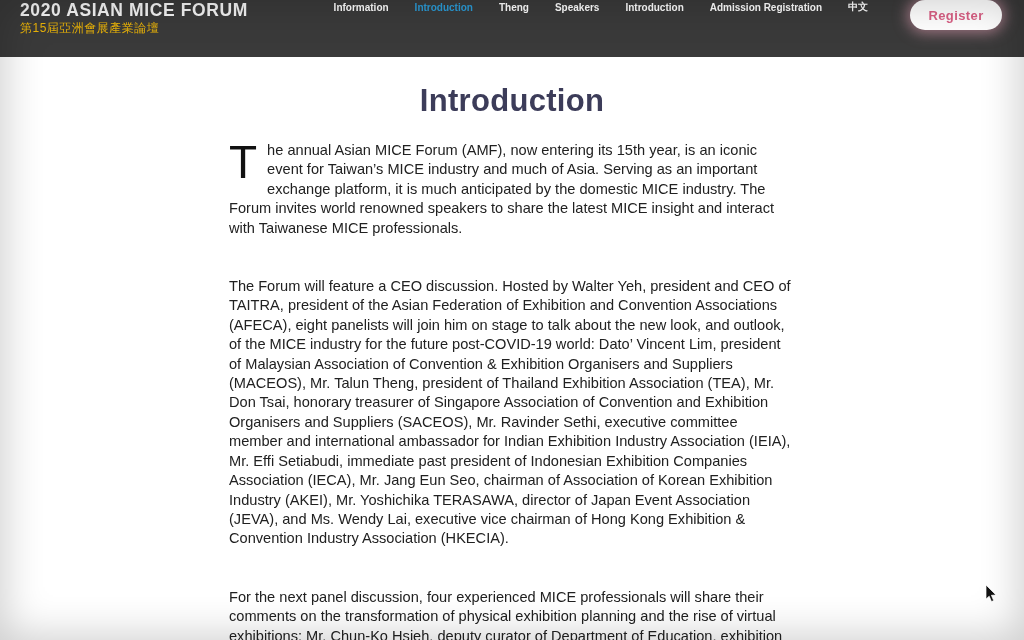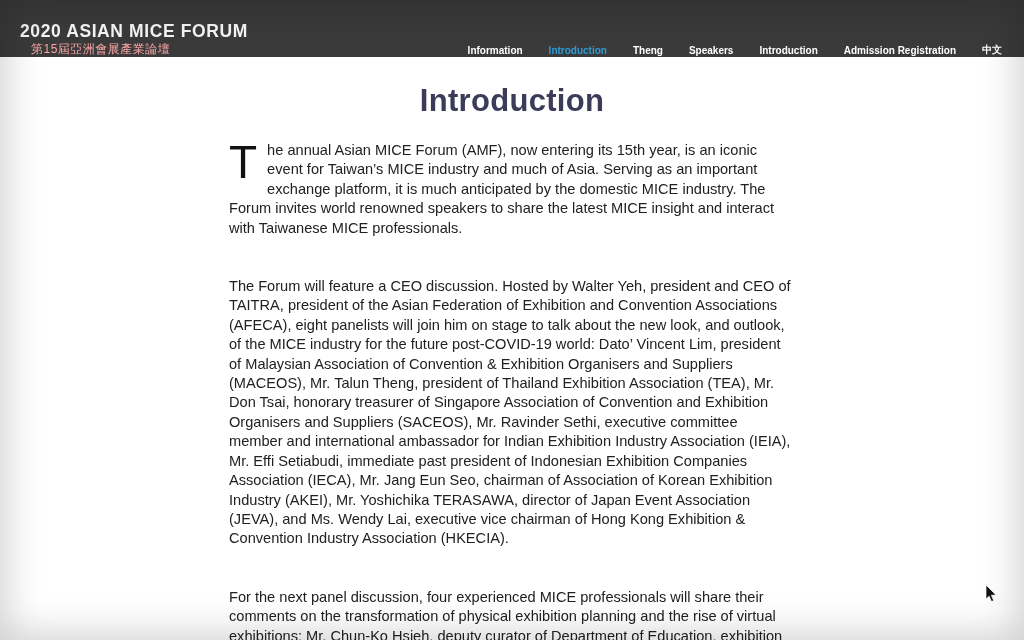--- a/index.html
+++ b/index.html
@@ -7,38 +7,37 @@
   body {
     font-family: "Liberation Sans", "DejaVu Sans", sans-serif;
     background: #ffffff;
     position: relative;
   }
   
   .site-header {
     height: 57px;
     background: #3a3a3a;
     display: flex;
-    align-items: flex-end;
+    align-items: flex-start;
     padding: 0 22px 0 20px;
     position: relative;
   }
   .logo-block { color: #ffffff; cursor: pointer; line-height: 1.15; }
   .logo-title {
     font-size: 17.5px;
     font-weight: 600;
     letter-spacing: 0.6px;
     color: #f5f5f5;
   }
   .logo-subtitle {
     font-size: 12px;
     font-weight: 500;
     margin-top: 2px;
-    color: #fca5a5;
+    color: #eab308;
     letter-spacing: 0.5px;
-    margin-left: 11px;
   }
   .main-nav {
     margin-left: auto;
     display: flex;
     align-items: center;
     gap: 26px;
   }
   .nav-item {
     font-size: 10px;
     font-weight: 700;
@@ -118,20 +117,21 @@
   </div>
   <nav class="main-nav">
     <a class="nav-item">Information</a>
     <a class="nav-item active">Introduction</a>
     <a class="nav-item">Theng</a>
     <a class="nav-item">Speakers</a>
     <a class="nav-item">Introduction</a>
     <a class="nav-item">Admission Registration</a>
     <a class="nav-item">中文</a>
   </nav>
+  <button class="register-btn">Register</button>
 </header>
 
 <main class="content">
   <h1 class="page-title">Introduction</h1>
   <article class="article">
     <p><span class="dropcap">T</span><span>he annual Asian MICE Forum (AMF), now entering its 15th year, is an iconic event for Taiwan’s MICE industry and much of Asia. Serving as an important exchange platform, it is much anticipated by the domestic MICE industry. The Forum invites world renowned speakers to share the latest MICE insight and interact with Taiwanese MICE professionals.</span></p>
     <p>The Forum will feature a CEO discussion. Hosted by Walter Yeh, president and CEO of TAITRA, president of the Asian Federation of Exhibition and Convention Associations (AFECA), eight panelists will join him on stage to talk about the new look, and outlook, of the MICE industry for the future post-COVID-19 world: Dato’ Vincent Lim, president of Malaysian Association of Convention &amp; Exhibition Organisers and Suppliers (MACEOS), Mr. Talun Theng, president of Thailand Exhibition Association (TEA), Mr. Don Tsai, honorary treasurer of Singapore Association of Convention and Exhibition Organisers and Suppliers (SACEOS), Mr. Ravinder Sethi, executive committee member and international ambassador for Indian Exhibition Industry Association (IEIA), Mr. Effi Setiabudi, immediate past president of Indonesian Exhibition Companies Association (IECA), Mr. Jang Eun Seo, chairman of Association of Korean Exhibition Industry (AKEI), Mr. Yoshichika TERASAWA, director of Japan Event Association (JEVA), and Ms. Wendy Lai, executive vice chairman of Hong Kong Exhibition &amp; Convention Industry Association (HKECIA).</p>
     <p>For the next panel discussion, four experienced MICE professionals will share their comments on the transformation of physical exhibition planning and the rise of virtual exhibitions: Mr. Chun-Ko Hsieh, deputy curator of Department of Education, exhibition and information services, National Palace Museum, Mr. Terry Tsao, chief marketing officer and president of SEMI Taiwan, Mr. Joseph Wang, founder and CEO of OSENSE, and Ms. Emilia</p>
   </article>
 </main>

